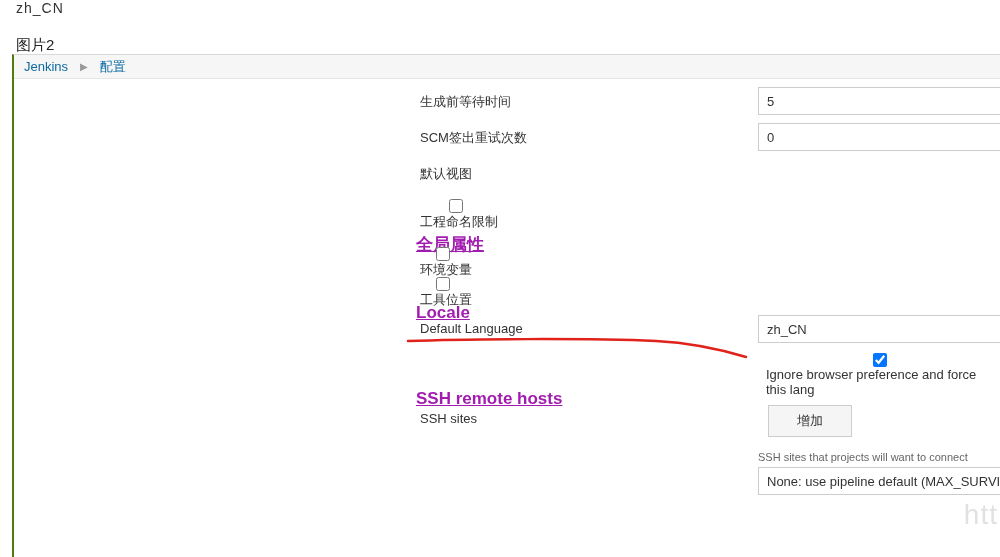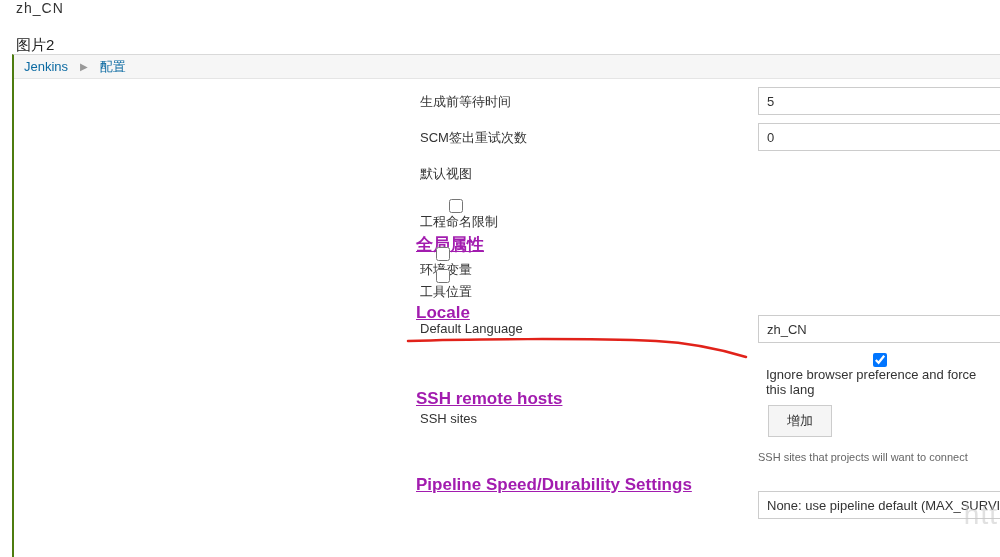--- a/index.html
+++ b/index.html
@@ -97,21 +97,21 @@
     }
     .section-heading {
       font-weight: bold;
       font-size: 17px;
       color: #a21caf;
       margin: 10px 0 8px 0;
       text-decoration: underline;
     }
     .btn {
       display: inline-block;
-      padding: 6px 18px;
+      padding: 6px 28px;
       background: #f5f5f5;
       border: 1px solid #ccc;
       font-size: 13px;
       color: #333;
       cursor: pointer;
       font-family: inherit;
     }
     .helper {
       font-size: 11px;
       color: #666;
@@ -177,21 +177,21 @@
     </div>
 
     <div style="position:relative;height:22px;">
       <div class="cb-wrap" style="position:absolute;left:362px;top:0;">
         <input type="checkbox" style="">
         <span>环境变量</span>
       </div>
     </div>
 
     <div style="position:relative;height:24px;">
-      <div class="cb-wrap" style="position:absolute;left:362px;top:0;">
+      <div class="cb-wrap" style="position:absolute;left:362px;top:8px;">
         <input type="checkbox" style="">
         <span>工具位置</span>
       </div>
     </div>
 
     <div style="position:relative;height:22px;">
       <div class="section-heading" style="position:absolute;left:358px;">Locale</div>
     </div>
 
     <div style="position:relative;height:36px;">
@@ -219,23 +219,20 @@
     <div style="position:relative;height:38px;">
       <span class="lbl" style="top:8px;">SSH sites</span>
       <div style="position:absolute;left:710px;top:2px;">
         <button class="btn">增加</button>
       </div>
     </div>
     <div style="position:relative;height:24px;">
       <div class="helper" style="position:absolute;left:700px;top:0;">SSH sites that projects will want to connect</div>
     </div>
 
-    <div style="position:relative;height:24px;">
-      <div class="section-heading" style="position:absolute;left:358px;">Pipeline Speed/Durability Settings</div>
-    </div>
 
     <div style="position:relative;height:36px;">
       <div style="position:absolute;left:700px;top:2px;">
         <input type="text" value="None: use pipeline default (MAX_SURVIVABILI" style="">
       </div>
     </div>
 
   </div>
 
   <div class="watermark">htt</div>

